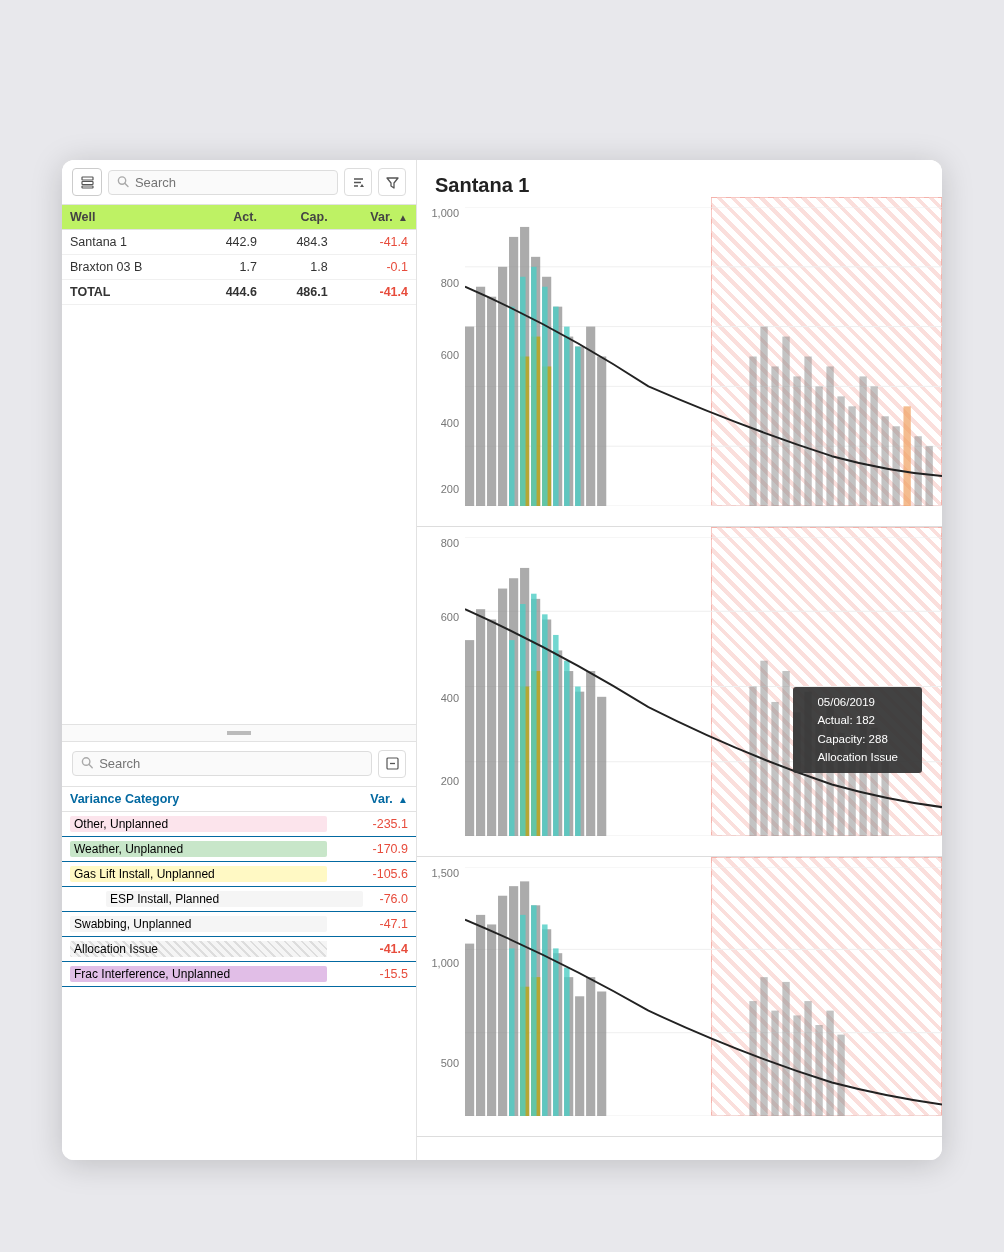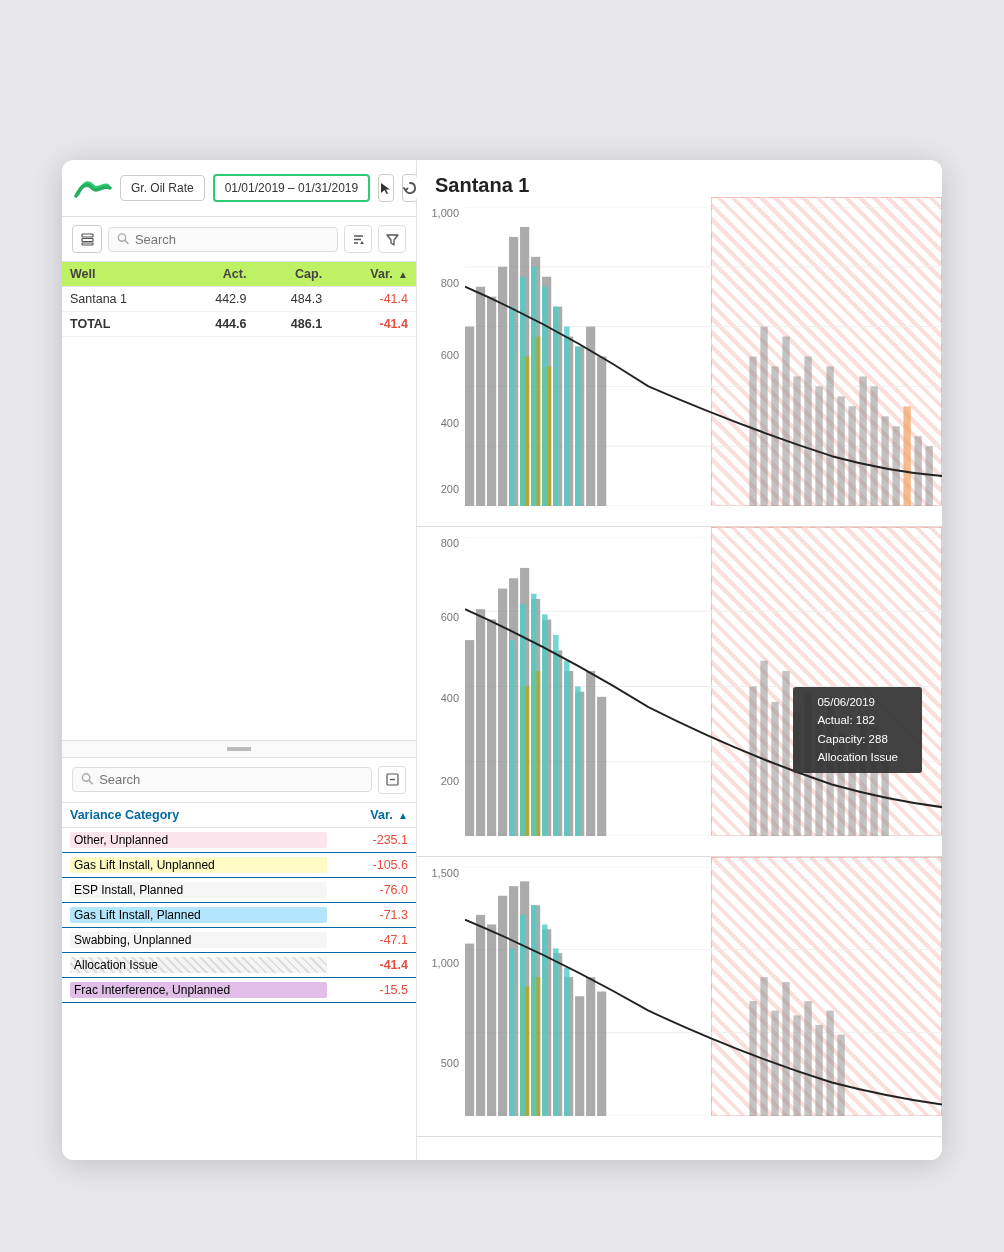--- a/index.html
+++ b/index.html
@@ -256,41 +256,20 @@
       border: 1px solid rgba(231,76,60,0.3);
     }
   </style>
 </head>
 <body>
 
 <div class="app-window">
 
   <div class="left-panel">
 
-    <div class="toolbar">
-      <div class="logo">
-        <svg viewBox="0 0 38 24" fill="none">
-          <path d="M4 18 C8 8, 14 4, 19 10 C24 16, 30 6, 34 10" stroke="#2ecc71" stroke-width="3.5" fill="none" stroke-linecap="round"></path>
-          <path d="M2 20 C7 10, 13 6, 18 12 C23 18, 29 8, 36 12" stroke="#27ae60" stroke-width="3.5" fill="none" stroke-linecap="round"></path>
-        </svg>
-      </div>
-      <button class="btn-rate">Gr. Oil Rate</button>
-      <button class="btn-date">01/01/2019 – 01/31/2019</button>
-      <div class="btn-icon">
-        <svg width="14" height="14" viewBox="0 0 14 14">
-            <path d="M2 2 L2 12 L5.5 9 L7.5 13 L9 12.5 L7 8.5 L11 8.5 Z" fill="#333"></path>
-          </svg>
-      </div>
-      <div class="btn-icon">
-        <svg width="14" height="14" viewBox="0 0 14 14">
-            <path d="M7 2 A5 5 0 1 1 2.5 9" stroke="#555" stroke-width="1.8" fill="none" stroke-linecap="round"></path>
-            <path d="M1 7 L2.5 9.5 L4.5 7.5" stroke="#555" stroke-width="1.8" fill="none" stroke-linecap="round" stroke-linejoin="round"></path>
-          </svg>
-      </div>
-    </div>
 
     <div class="search-bar">
       <div class="btn-icon">
         <svg width="13" height="13" viewBox="0 0 13 13">
             <rect x="1" y="1" width="11" height="3" rx="0.5" fill="none" stroke="#555" stroke-width="1.2"></rect>
             <rect x="1" y="5.5" width="11" height="3" rx="0.5" fill="none" stroke="#555" stroke-width="1.2"></rect>
             <rect x="1" y="10" width="11" height="2" rx="0.5" fill="none" stroke="#555" stroke-width="1.2"></rect>
           </svg>
       </div>
       <div class="search-bar-inner">
@@ -325,20 +304,26 @@
             <th class="num">Var. <span class="sort-arrow">▲</span></th>
           </tr>
         </thead>
         <tbody>
           <tr>
             <td>Santana 1</td>
             <td class="num">442.9</td>
             <td class="num">484.3</td>
             <td class="neg">-41.4</td>
           </tr>
+          <tr>
+            <td>Braxton 03 B</td>
+            <td class="num">1.7</td>
+            <td class="num">1.8</td>
+            <td class="neg">-0.1</td>
+          </tr>
           <tr class="total-row">
             <td>TOTAL</td>
             <td class="num">444.6</td>
             <td class="num">486.1</td>
             <td class="neg">-41.4</td>
           </tr>
         </tbody>
       </table>
     </div>
 
@@ -373,30 +358,30 @@
               <th>Variance Category</th>
               <th class="num">Var. <span class="sort-arrow">▲</span></th>
             </tr>
           </thead>
           <tbody>
             <tr>
               <td><span class="cat-label cat-pink">Other, Unplanned</span></td>
               <td class="num">-235.1</td>
             </tr>
             <tr>
+              <td><span class="cat-label cat-green">Weather, Unplanned</span></td>
+              <td class="num">-170.9</td>
+            </tr>
+            <tr>
               <td><span class="cat-label cat-yellow">Gas Lift Install, Unplanned</span></td>
               <td class="num">-105.6</td>
             </tr>
             <tr>
-              <td><span class="cat-label" style="background:#f5f5f5;">ESP Install, Planned</span></td>
+              <td><span class="cat-label" style="background:#f5f5f5;margin-left:36px;">ESP Install, Planned</span></td>
               <td class="num">-76.0</td>
-            </tr>
-            <tr>
-              <td><span class="cat-label cat-blue" style="background:#b3e5fc;">Gas Lift Install, Planned</span></td>
-              <td class="num">-71.3</td>
             </tr>
             <tr>
               <td><span class="cat-label" style="background:#f5f5f5;">Swabbing, Unplanned</span></td>
               <td class="num">-47.1</td>
             </tr>
             <tr>
               <td><span class="cat-label cat-hatch">Allocation Issue</span></td>
               <td class="highlight-red num">-41.4</td>
             </tr>
             <tr>

